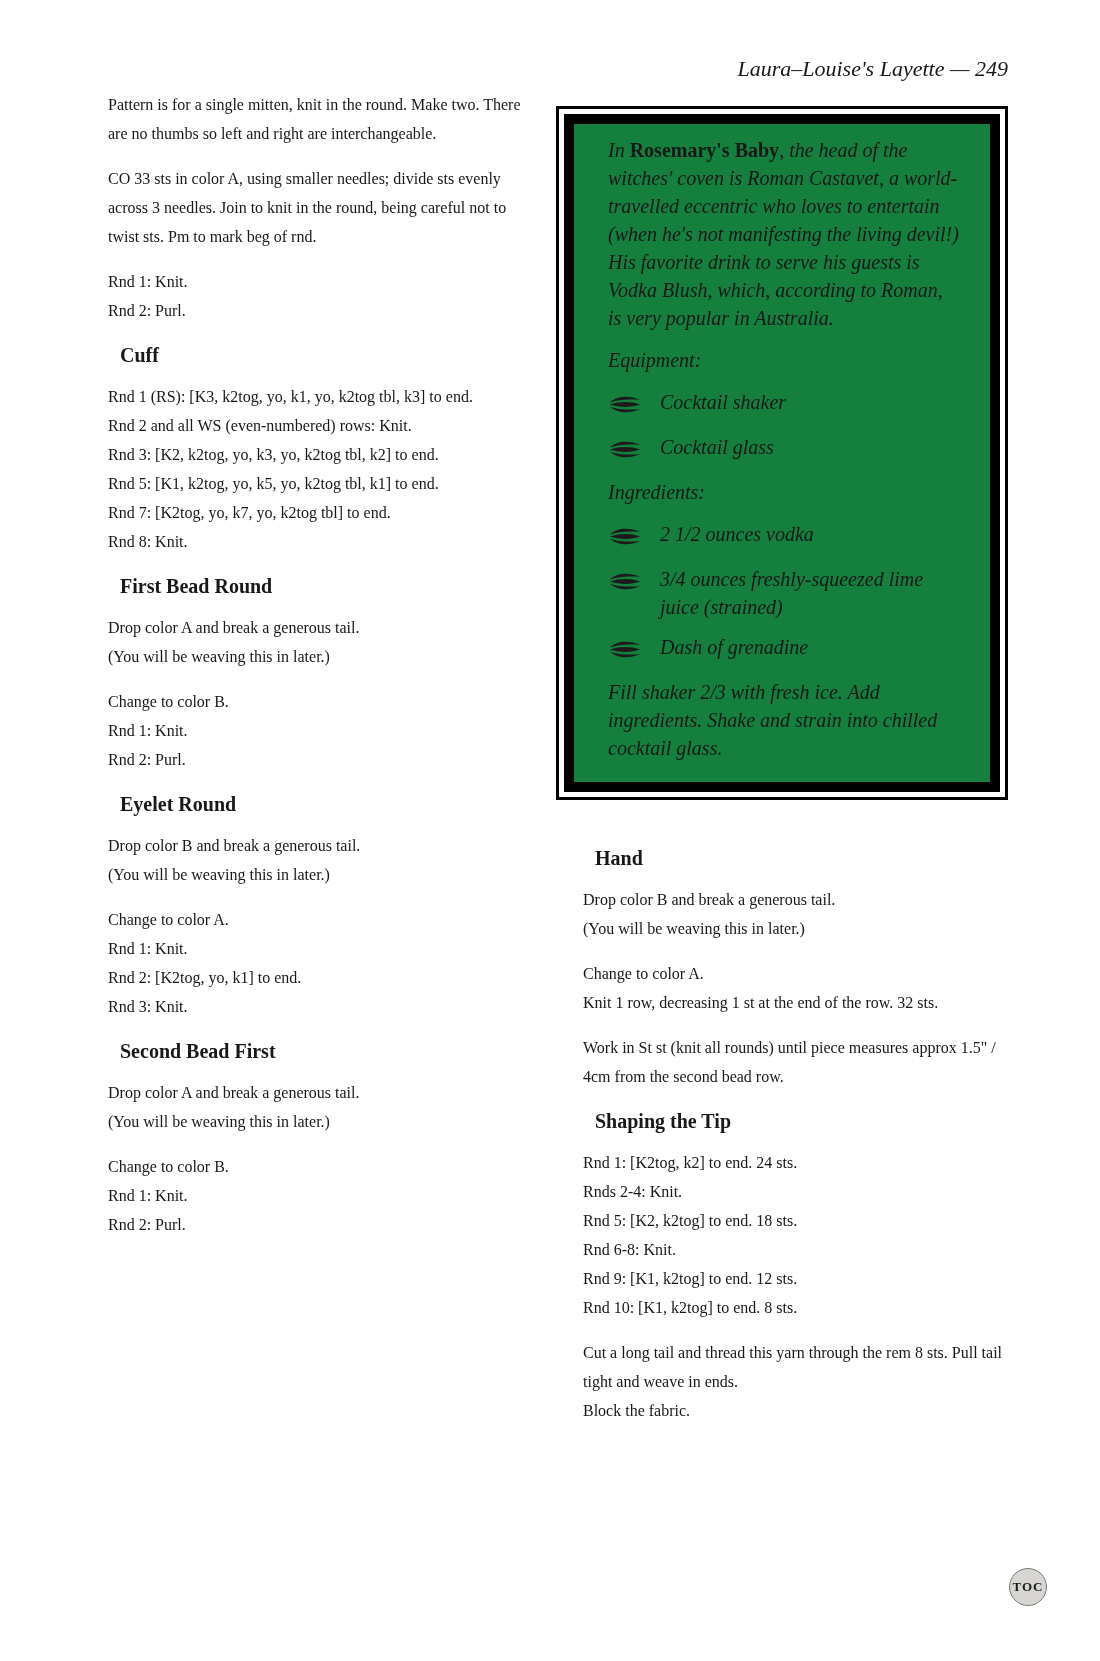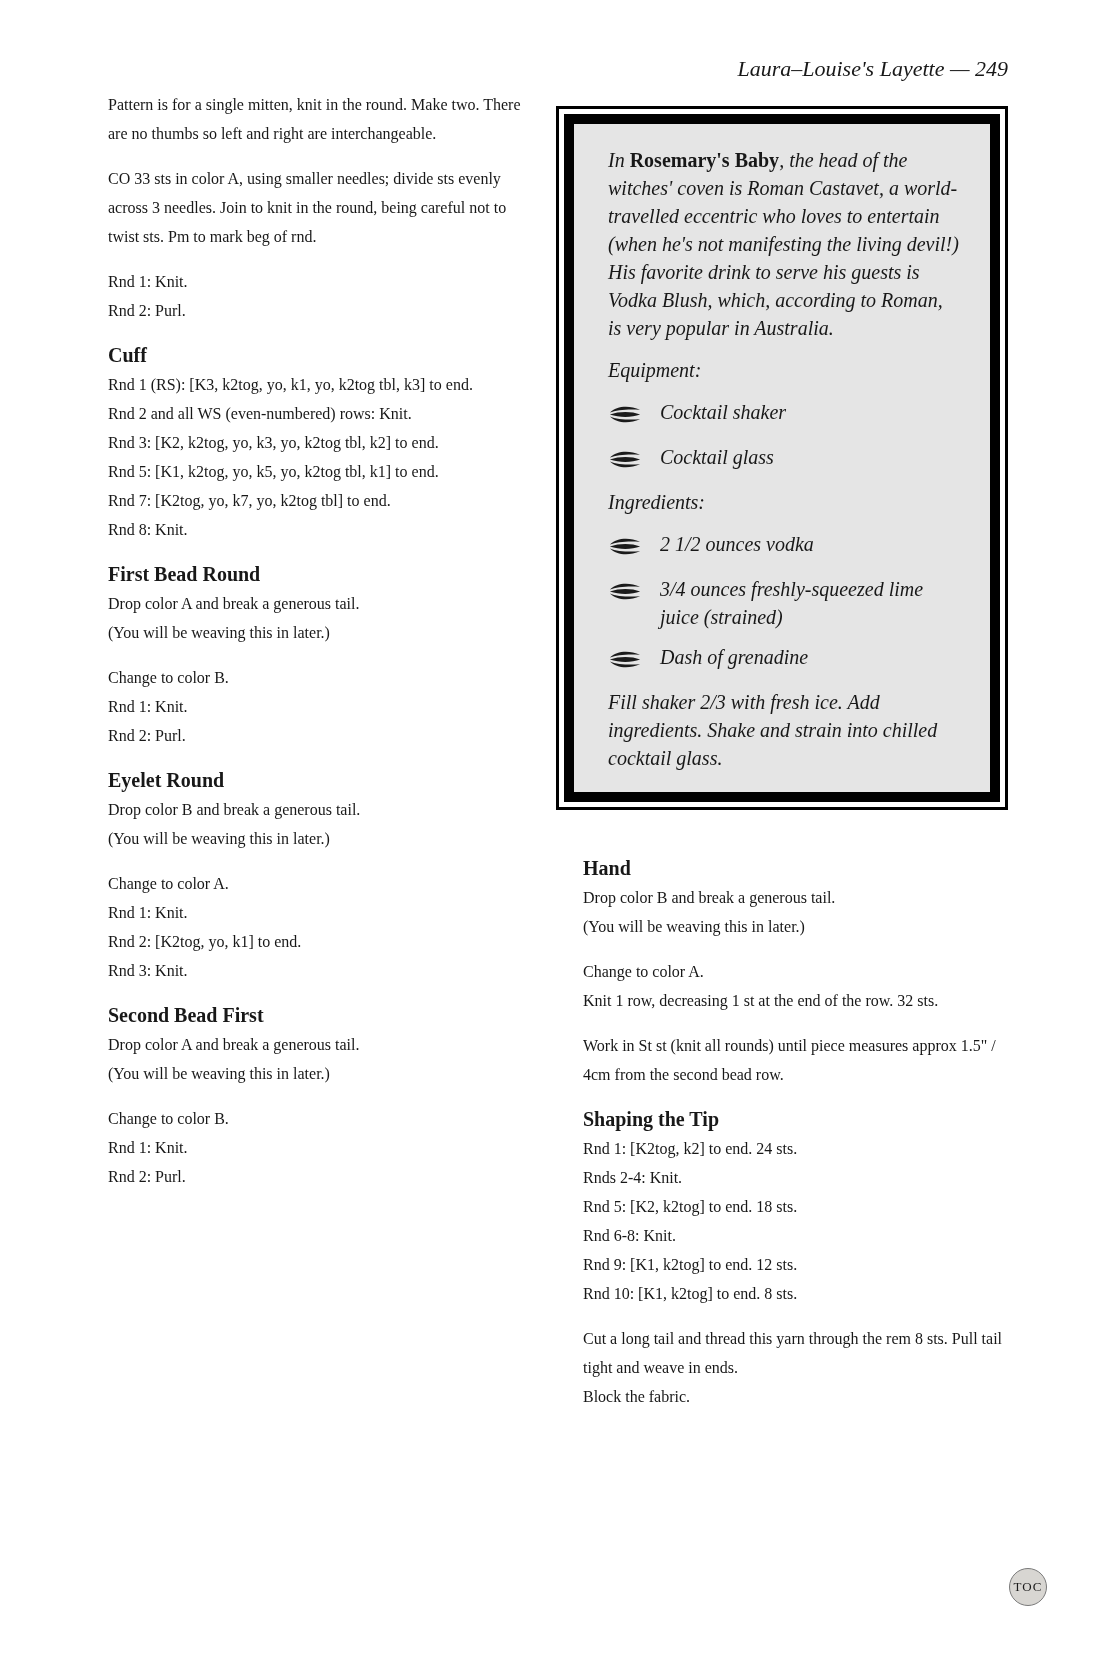--- a/index.html
+++ b/index.html
@@ -44,33 +44,33 @@
   .body-p {
     font-size: 16px;
     line-height: 29px;
     margin: 0 0 16px 0;
     white-space: pre-line;
   }
   .sec-h {
     font-size: 20px;
     line-height: 29px;
     font-weight: 700;
-    margin: 0;
+    margin: 12px;
   }
   
   .box-outer {
     border: 3px solid #000;
     background: #ffffff;
     padding: 5px;
     margin-bottom: 44px;
   }
   .box-inner {
     border: 10px solid #000;
-    background: #e5e5e5;
-    padding: 22px 30px 20px 34px;
+    background: #15803d;
+    padding: 12px 30px 20px 34px;
     font-style: italic;
     font-size: 20px;
     line-height: 28px;
   }
   .box-inner p { margin: 0 0 14px 0; }
   .box-title-bold { font-style: normal; font-weight: 700; }
   .box-label { margin: 0 0 10px 0; font-family: Liberation Serif, serif; }
   .bullet-row {
     display: flex;
     align-items: flex-start;
@@ -91,21 +91,21 @@
     width: 38px;
     height: 38px;
     border-radius: 50%;
     background: #d8d6d2;
     border: 1px solid #7a7a7a;
     display: flex;
     align-items: center;
     justify-content: center;
     font-family: "Liberation Serif", "DejaVu Serif", serif;
     font-size: 13px;
-    font-weight: 400;
+    font-weight: 700;
     letter-spacing: 1px;
     color: #1b1b1b;
     cursor: pointer;
     padding: 0;
     text-align: right;
   }
 </style>
 </head>
 <body>
 

